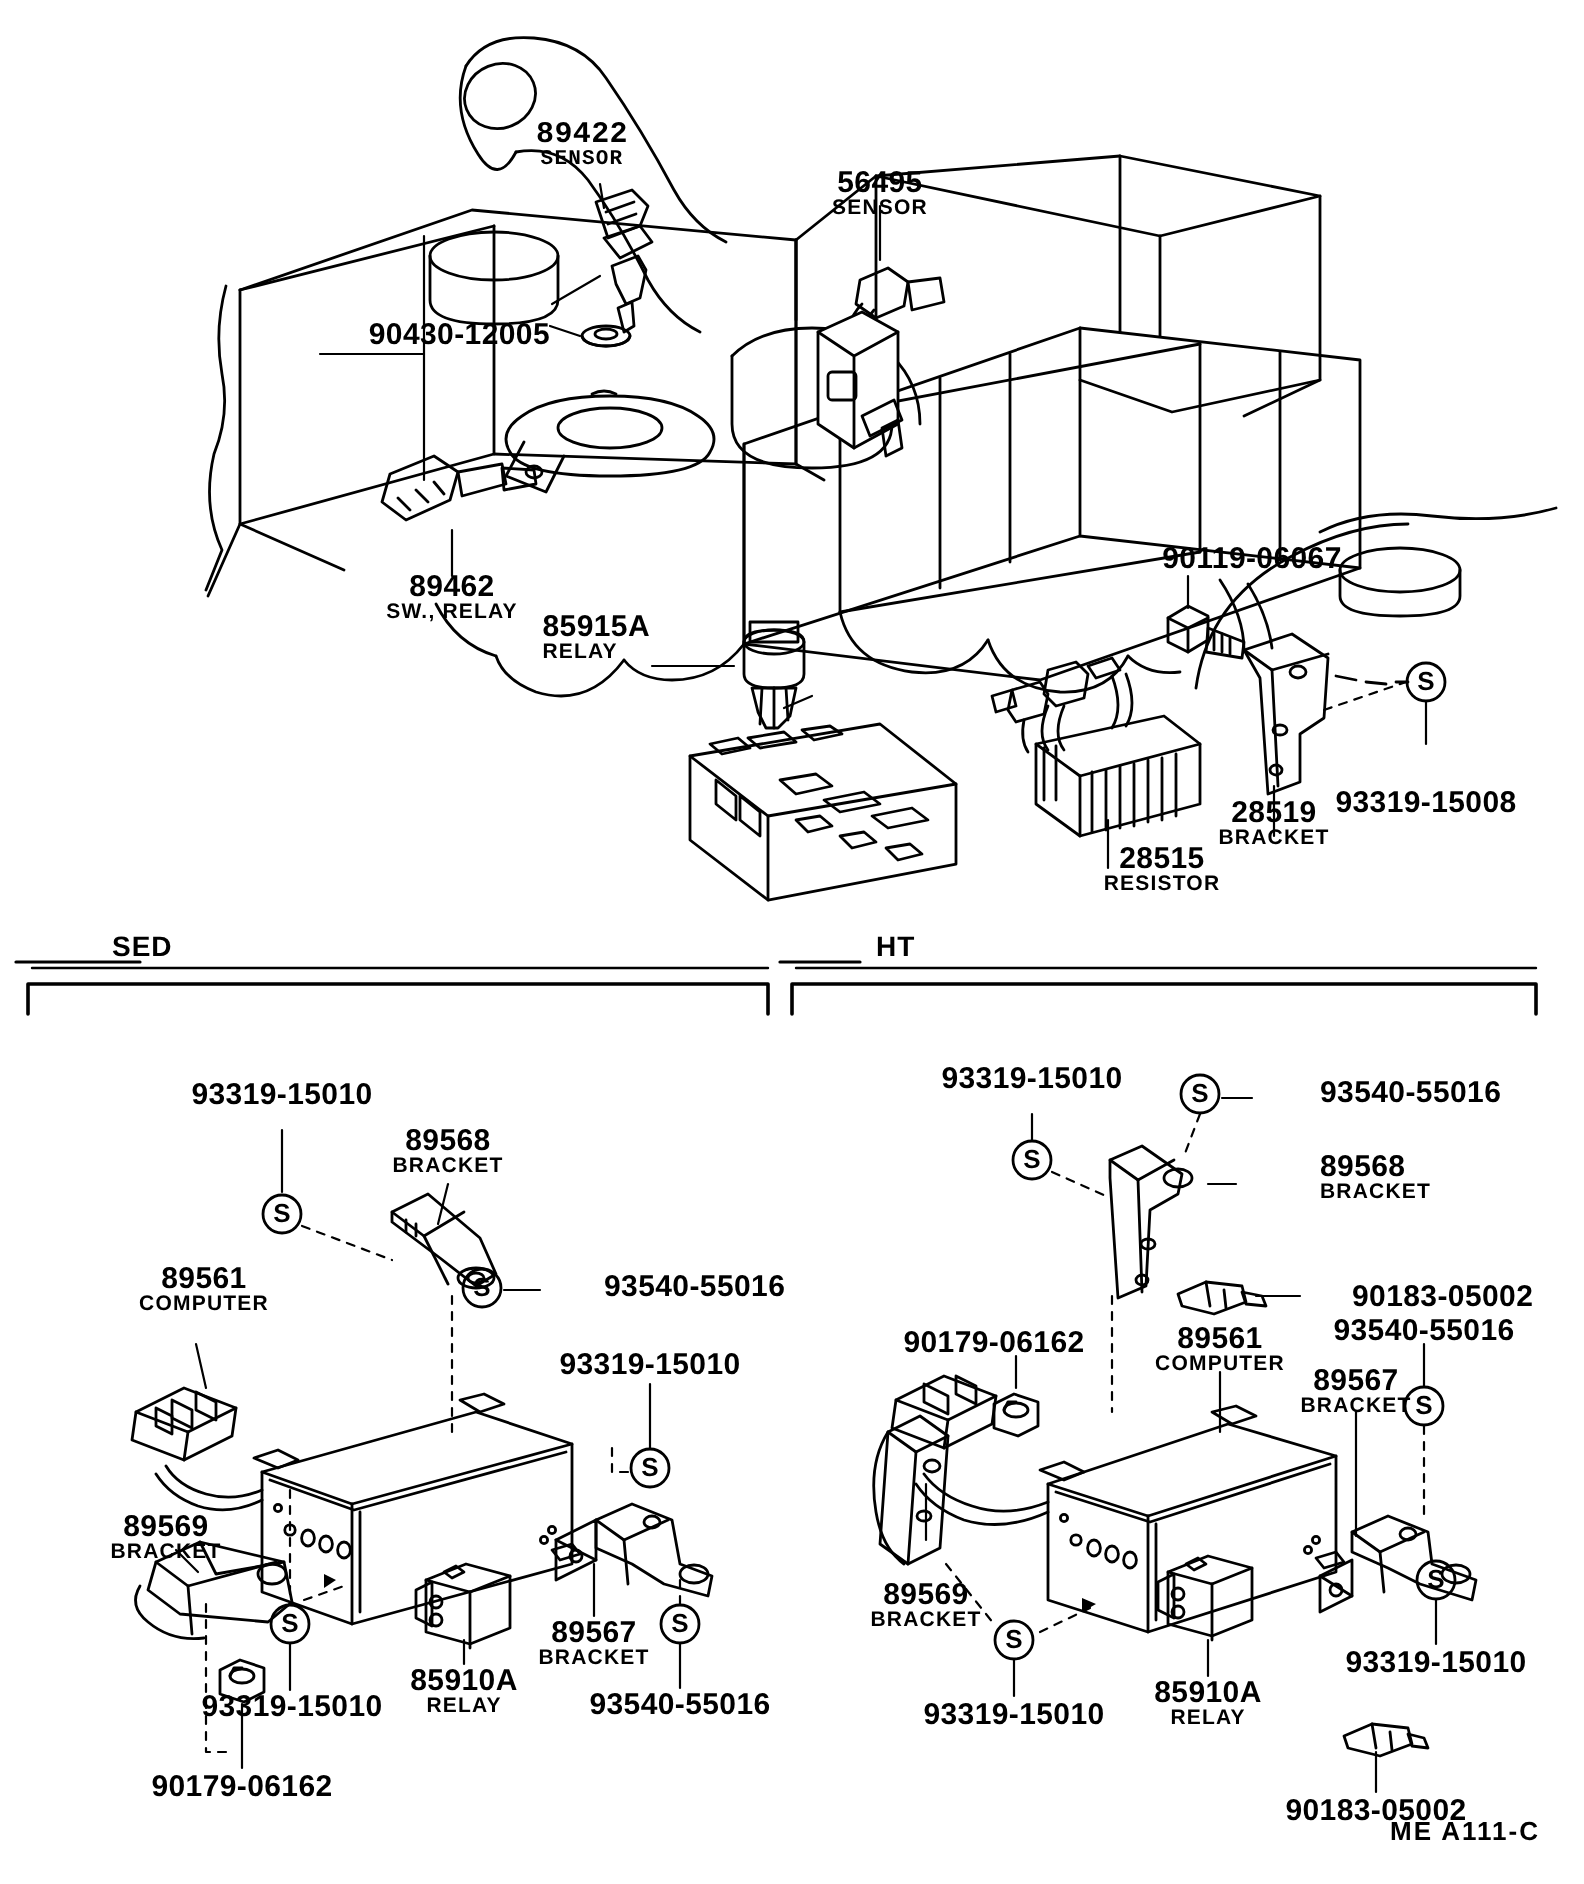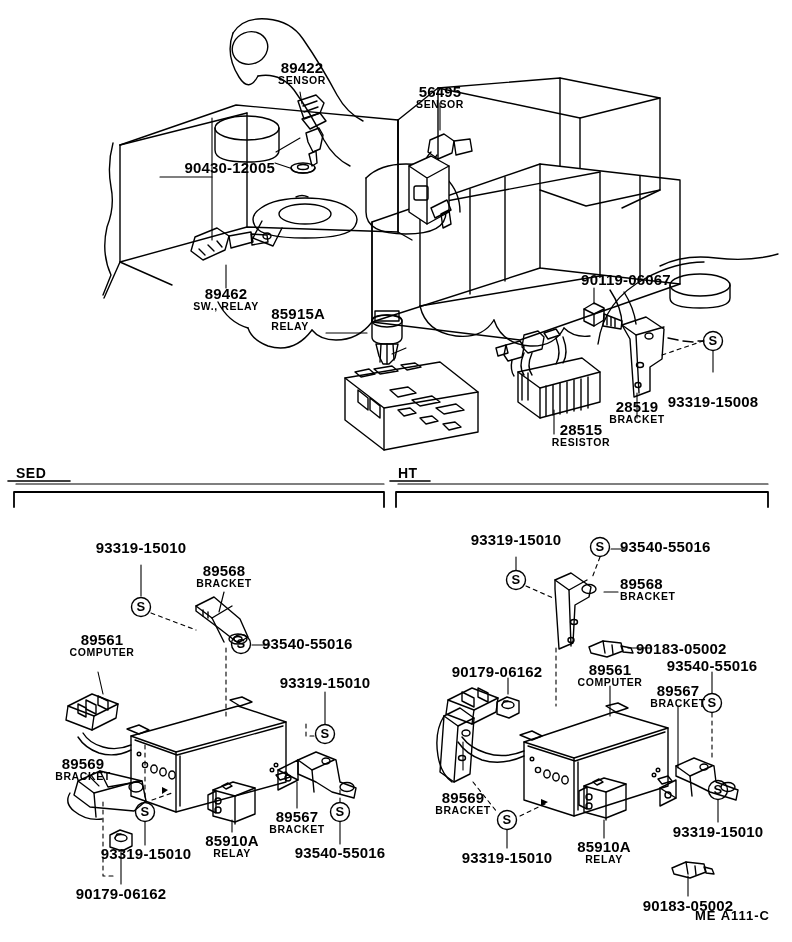--- a/index.html
+++ b/index.html
@@ -3,21 +3,21 @@
 <meta charset="utf-8">
 <style>
   html,body{margin:0;padding:0;background:#fff;}
   body{width:792px;height:942px;font-family:"Liberation Sans",sans-serif;color:#000;}
   #sheet{position:relative;width:792px;height:942px;overflow:hidden;background:#fff;}
   svg.art{position:absolute;left:0;top:0;width:792px;height:942px;}
   .lbl{position:absolute;white-space:nowrap;font-family:"Liberation Sans",sans-serif;font-weight:bold;letter-spacing:.2px;line-height:1;}
   .num{font-size:15px;font-weight:bold;}
   .sub{font-size:10.5px;font-weight:bold;letter-spacing:.6px;}
   .ctr{text-align:center;transform:translateX(-50%);}
-  .lft{text-align:left;}
+  .lft{text-align:left;margin-left:40px;}
   .rgt{text-align:left;transform:translateX(-100%);}
   .sec{font-size:14px;font-weight:bold;letter-spacing:.5px;}
   .ref{font-size:13px;font-weight:bold;letter-spacing:1px;padding-left:11px;}
 </style>
 </head>
 <body>
 
 <div id="sheet">
 
   <svg class="art" viewBox="0 0 792 942">
@@ -368,21 +368,21 @@
         <path d="M713 351 L713 372"></path>
         <path d="M637 393 L637 418"></path>
         <path d="M554 410 L554 434"></path>
         <path d="M392 354 L406 348"></path>
         <path d="M160 177 L212 177"></path>
       </g>
 
     </g>
   </svg>
 
-  <div class="lbl ctr" style="left:302px;top:60px;">
+  <div class="lbl ctr" style="left:291px;top:60px;font-family:Liberation Mono, monospace;">
     <div class="num">89422</div>
     <div class="sub">SENSOR</div>
   </div>
 
   <div class="lbl ctr" style="left:440px;top:84px;">
     <div class="num">56495</div>
     <div class="sub">SENSOR</div>
   </div>
 
   <div class="lbl rgt" style="left:275px;top:160px;">

